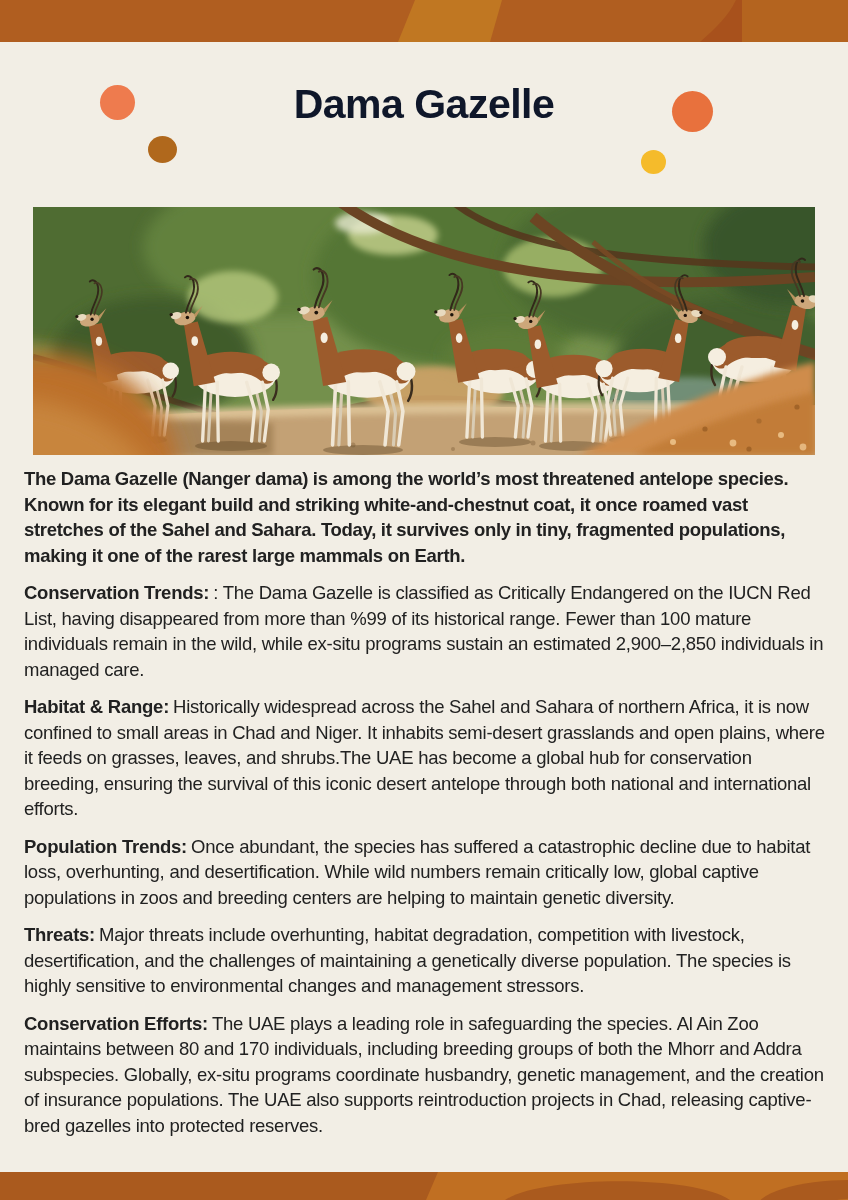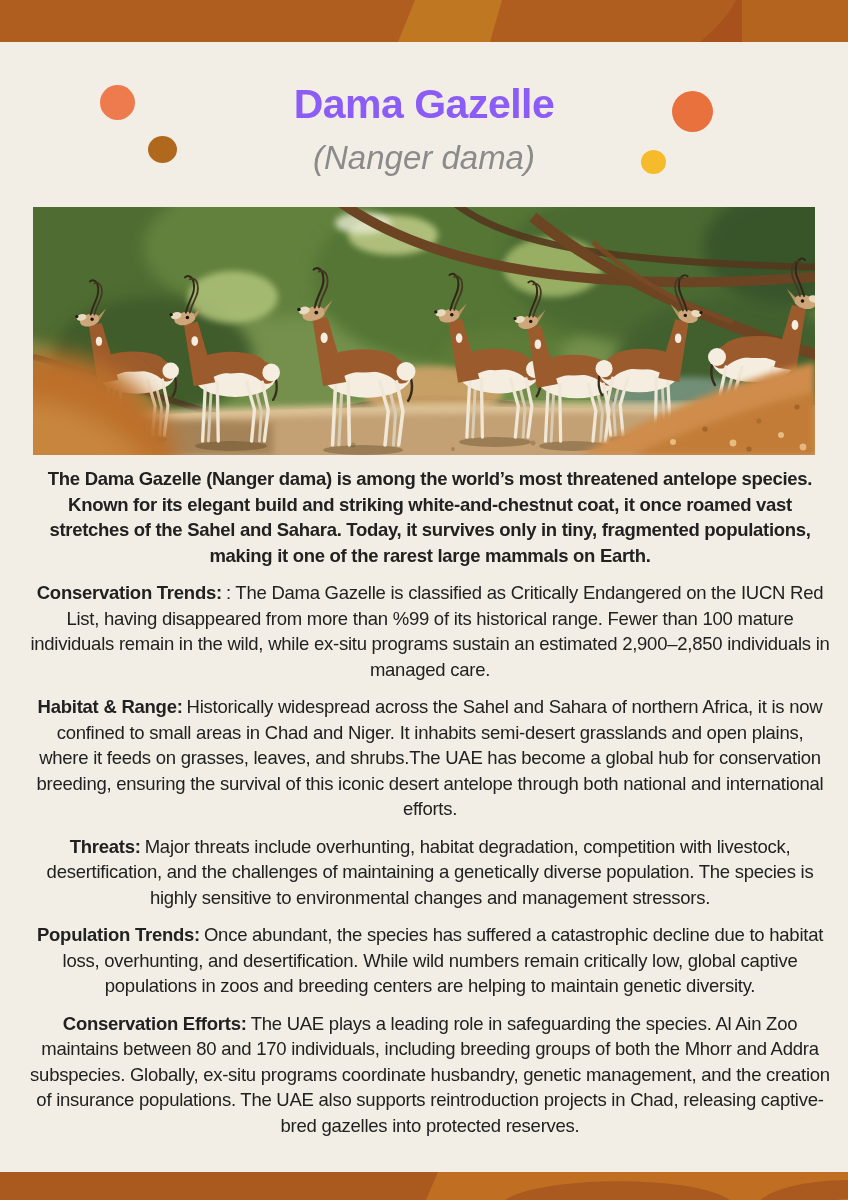--- a/index.html
+++ b/index.html
@@ -11,33 +11,33 @@
   .band svg{display:block;width:100%;height:100%;}
   .band-top{top:0;height:42px;}
   .band-bottom{top:1172px;height:28px;}
   .dot{position:absolute;border-radius:50%;}
   .dot-l-orange{left:100px;top:85px;width:35px;height:35px;background:#ee7b4e;}
   .dot-l-brown{left:148px;top:136px;width:29px;height:27px;background:#b0681c;}
   .dot-r-orange{left:672px;top:91px;width:41px;height:41px;background:#e8713d;}
   .dot-r-yellow{left:641px;top:150px;width:25px;height:24px;background:#f5bb2b;}
   .title{
     position:absolute;top:80px;left:0;width:100%;margin:0;text-align:center;
-    font-size:41px;font-weight:700;color:#8b5cf6;letter-spacing:-0.5px;line-height:1.2;
+    font-size:41px;font-weight:700;color:#0f172a;letter-spacing:-0.5px;line-height:1.2;
   }
   .subtitle{
     position:absolute;top:138px;left:0;width:100%;margin:0;text-align:center;
     font-size:33px;font-style:italic;color:#8b8b8b;line-height:1.2;
   }
   .photo{position:absolute;top:207px;left:33px;width:782px;height:248px;}
   .photo svg{display:block;width:100%;height:100%;}
   .content{
     position:absolute;top:466px;left:24px;width:806px;
     color:#212121;font-size:18.5px;line-height:25.5px;letter-spacing:-0.25px;
   }
-  .content p{margin:0 0 12px 6px;text-align:center;}
+  .content p{margin:0 0 12px 0;}
   .intro{font-weight:700;letter-spacing:-0.3px;}
   .lbl{font-weight:700;margin-right:4px;}
 </style>
 </head>
 <body>
 
 <div class="page">
 
   <div class="band band-top">
     <svg viewBox="0 0 848 42" preserveAspectRatio="none">
@@ -47,21 +47,20 @@
       <path d="M736,0 L742,0 L742,42 L700,42 C716,28 729,15 736,0 Z" fill="#a8511c"></path>
     </svg>
   </div>
 
   <div class="dot dot-l-orange"></div>
   <div class="dot dot-l-brown"></div>
   <div class="dot dot-r-orange"></div>
   <div class="dot dot-r-yellow"></div>
 
   <h1 class="title">Dama Gazelle</h1>
-  <div class="subtitle">(Nanger dama)</div>
 
   <div class="photo">
     <svg viewBox="0 0 782 248" preserveAspectRatio="none">
       <defs>
         <filter id="b1" x="-60%" y="-60%" width="220%" height="220%">
             <feGaussianBlur stdDeviation="7"></feGaussianBlur>
           </filter>
         <filter id="b2" x="-60%" y="-60%" width="220%" height="220%">
             <feGaussianBlur stdDeviation="3"></feGaussianBlur>
           </filter>
@@ -160,25 +159,25 @@
 
     <p class="para">
       <strong class="lbl">Conservation Trends:</strong><span>: The Dama Gazelle is classified as Critically Endangered on the IUCN Red List, having disappeared from more than %99 of its historical range. Fewer than 100 mature individuals remain in the wild, while ex-situ programs sustain an estimated 2,900–2,850 individuals in managed care.</span>
     </p>
 
     <p class="para">
       <strong class="lbl">Habitat &amp; Range:</strong><span>Historically widespread across the Sahel and Sahara of northern Africa, it is now confined to small areas in Chad and Niger. It inhabits semi-desert grasslands and open plains, where it feeds on grasses, leaves, and shrubs.The UAE has become a global hub for conservation breeding, ensuring the survival of this iconic desert antelope through both national and international efforts.</span>
     </p>
 
     <p class="para">
-      <strong class="lbl">Threats:</strong><span>Major threats include overhunting, habitat degradation, competition with livestock, desertification, and the challenges of maintaining a genetically diverse population. The species is highly sensitive to environmental changes and management stressors.</span>
+      <strong class="lbl">Population Trends:</strong><span>Once abundant, the species has suffered a catastrophic decline due to habitat loss, overhunting, and desertification. While wild numbers remain critically low, global captive populations in zoos and breeding centers are helping to maintain genetic diversity.</span>
     </p>
 
     <p class="para">
-      <strong class="lbl">Population Trends:</strong><span>Once abundant, the species has suffered a catastrophic decline due to habitat loss, overhunting, and desertification. While wild numbers remain critically low, global captive populations in zoos and breeding centers are helping to maintain genetic diversity.</span>
+      <strong class="lbl">Threats:</strong><span>Major threats include overhunting, habitat degradation, competition with livestock, desertification, and the challenges of maintaining a genetically diverse population. The species is highly sensitive to environmental changes and management stressors.</span>
     </p>
 
     <p class="para">
       <strong class="lbl">Conservation Efforts:</strong><span>The UAE plays a leading role in safeguarding the species. Al Ain Zoo maintains between 80 and 170 individuals, including breeding groups of both the Mhorr and Addra subspecies. Globally, ex-situ programs coordinate husbandry, genetic management, and the creation of insurance populations. The UAE also supports reintroduction projects in Chad, releasing captive-bred gazelles into protected reserves.</span>
     </p>
   </section>
 
   <div class="band band-bottom">
     <svg viewBox="0 0 848 28" preserveAspectRatio="none">
       <rect x="0" y="0" width="848" height="28" fill="#c06f22"></rect>

